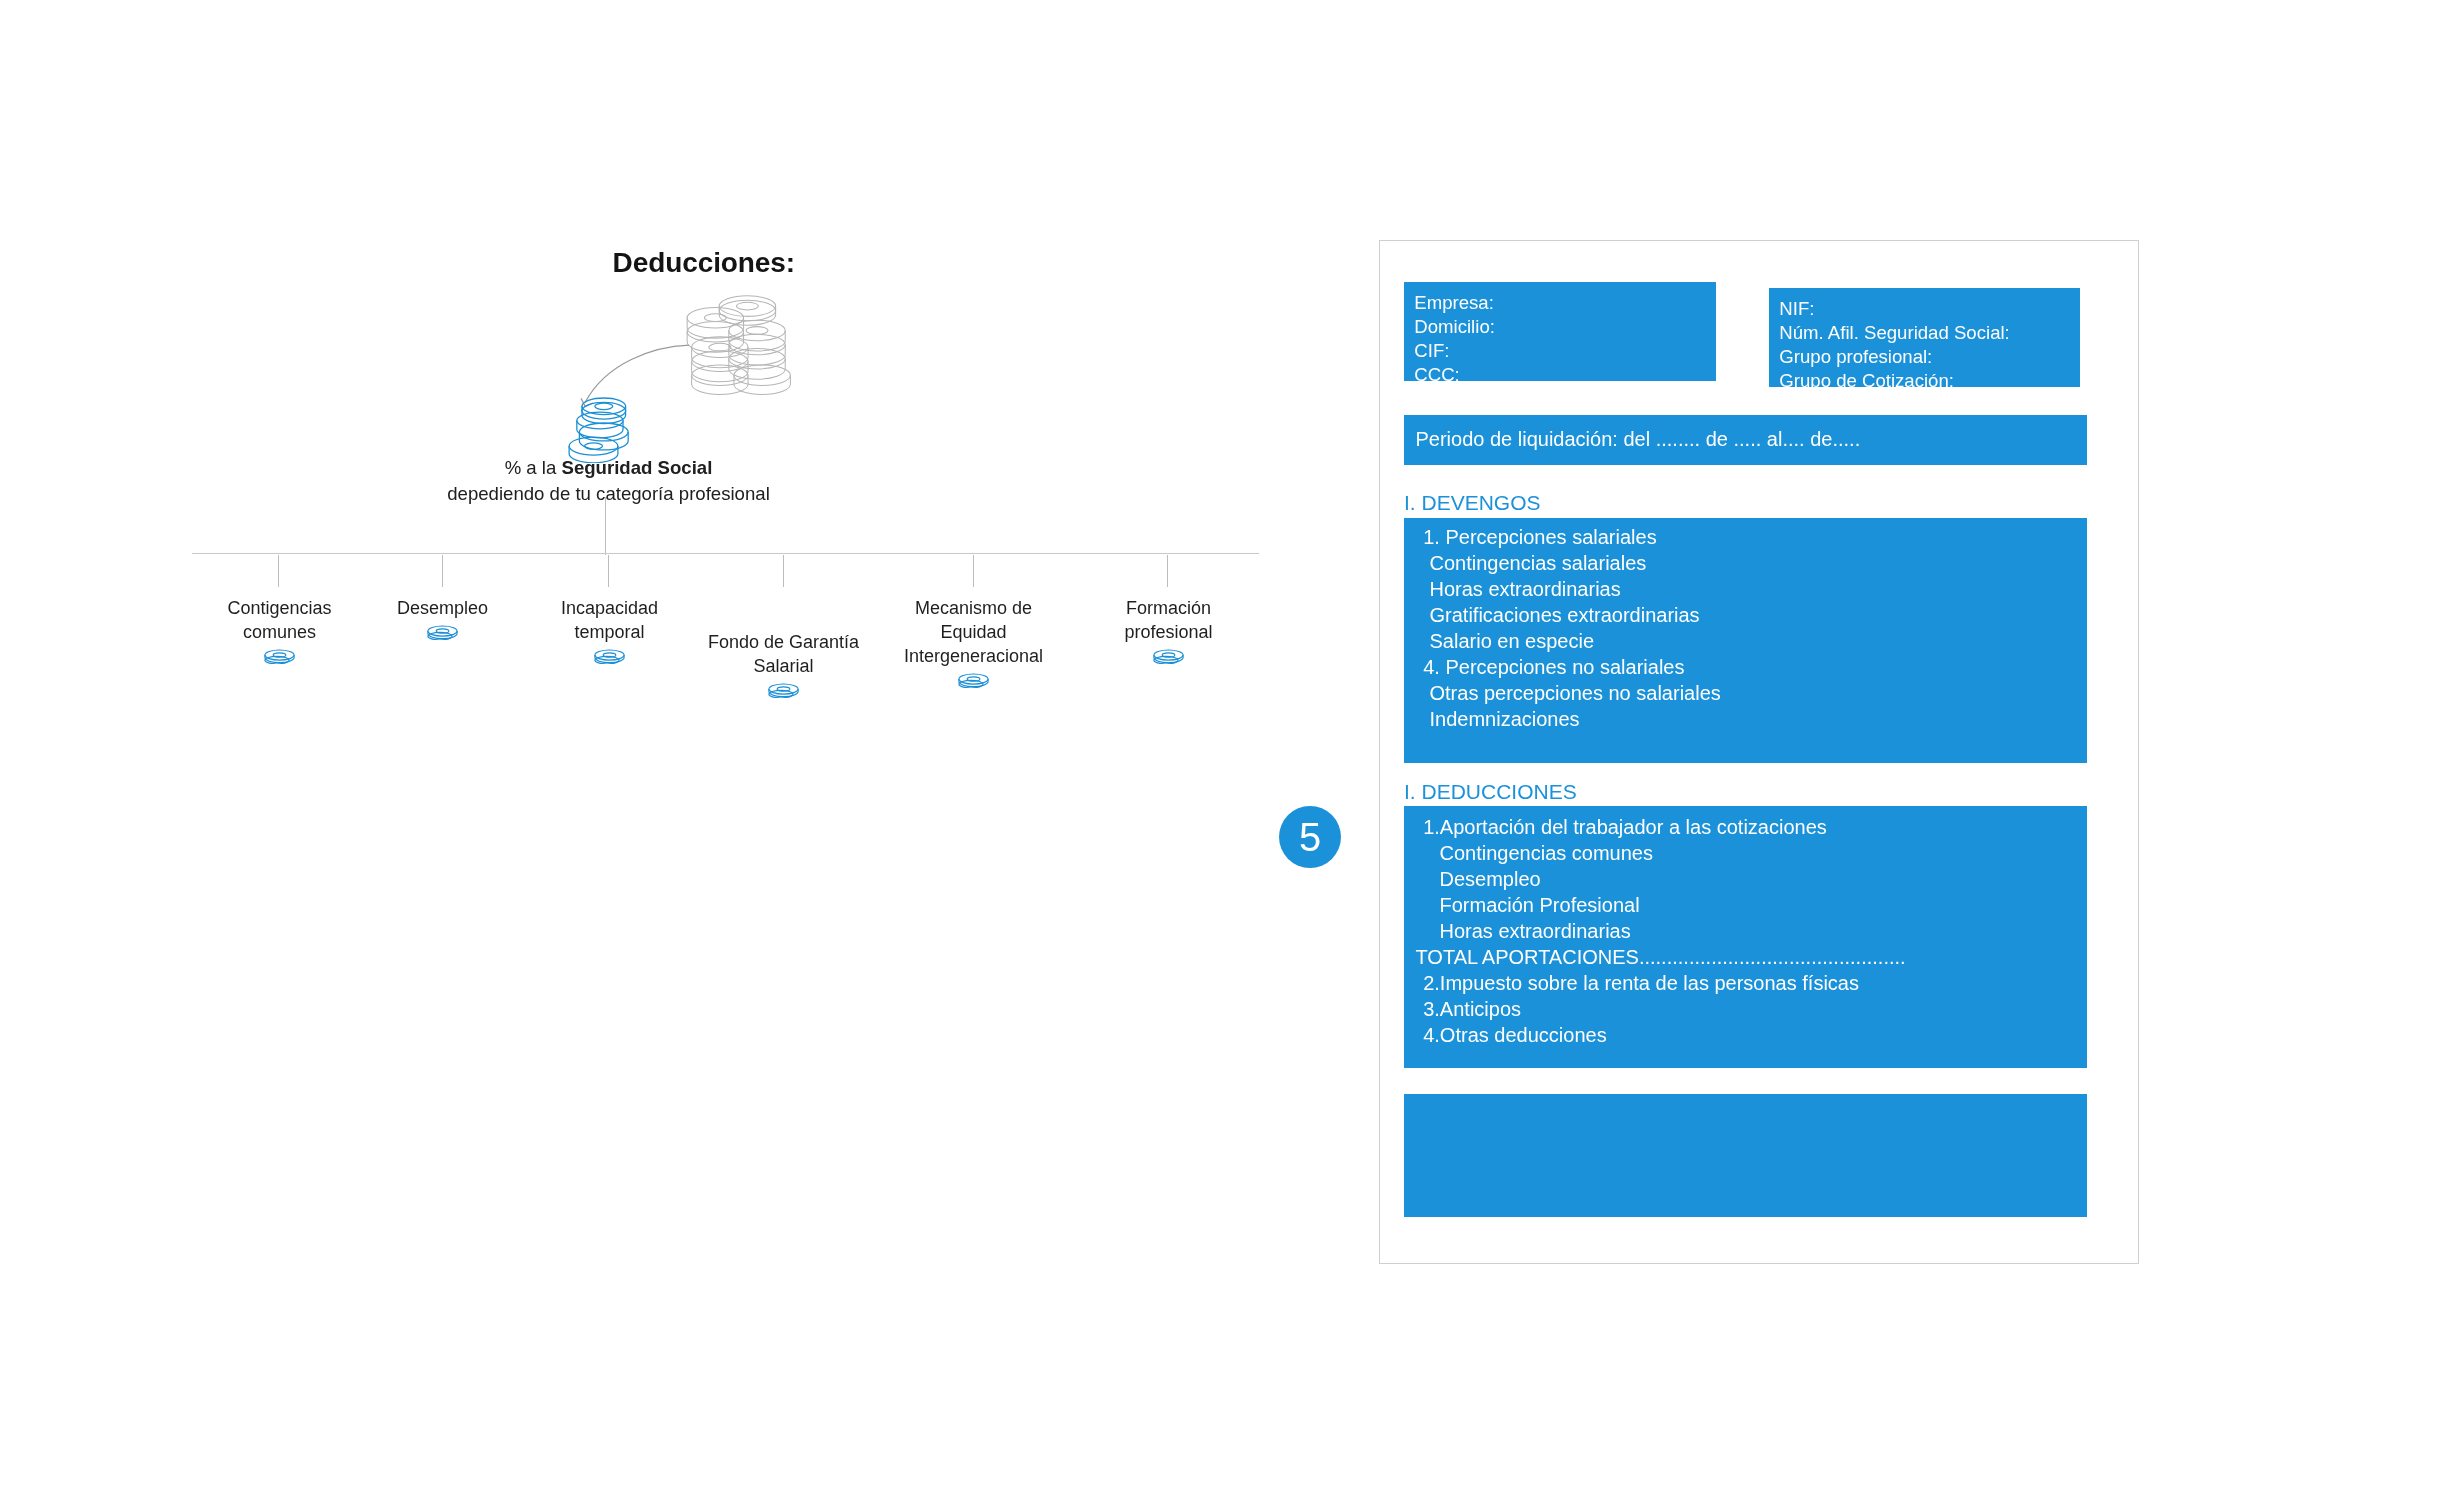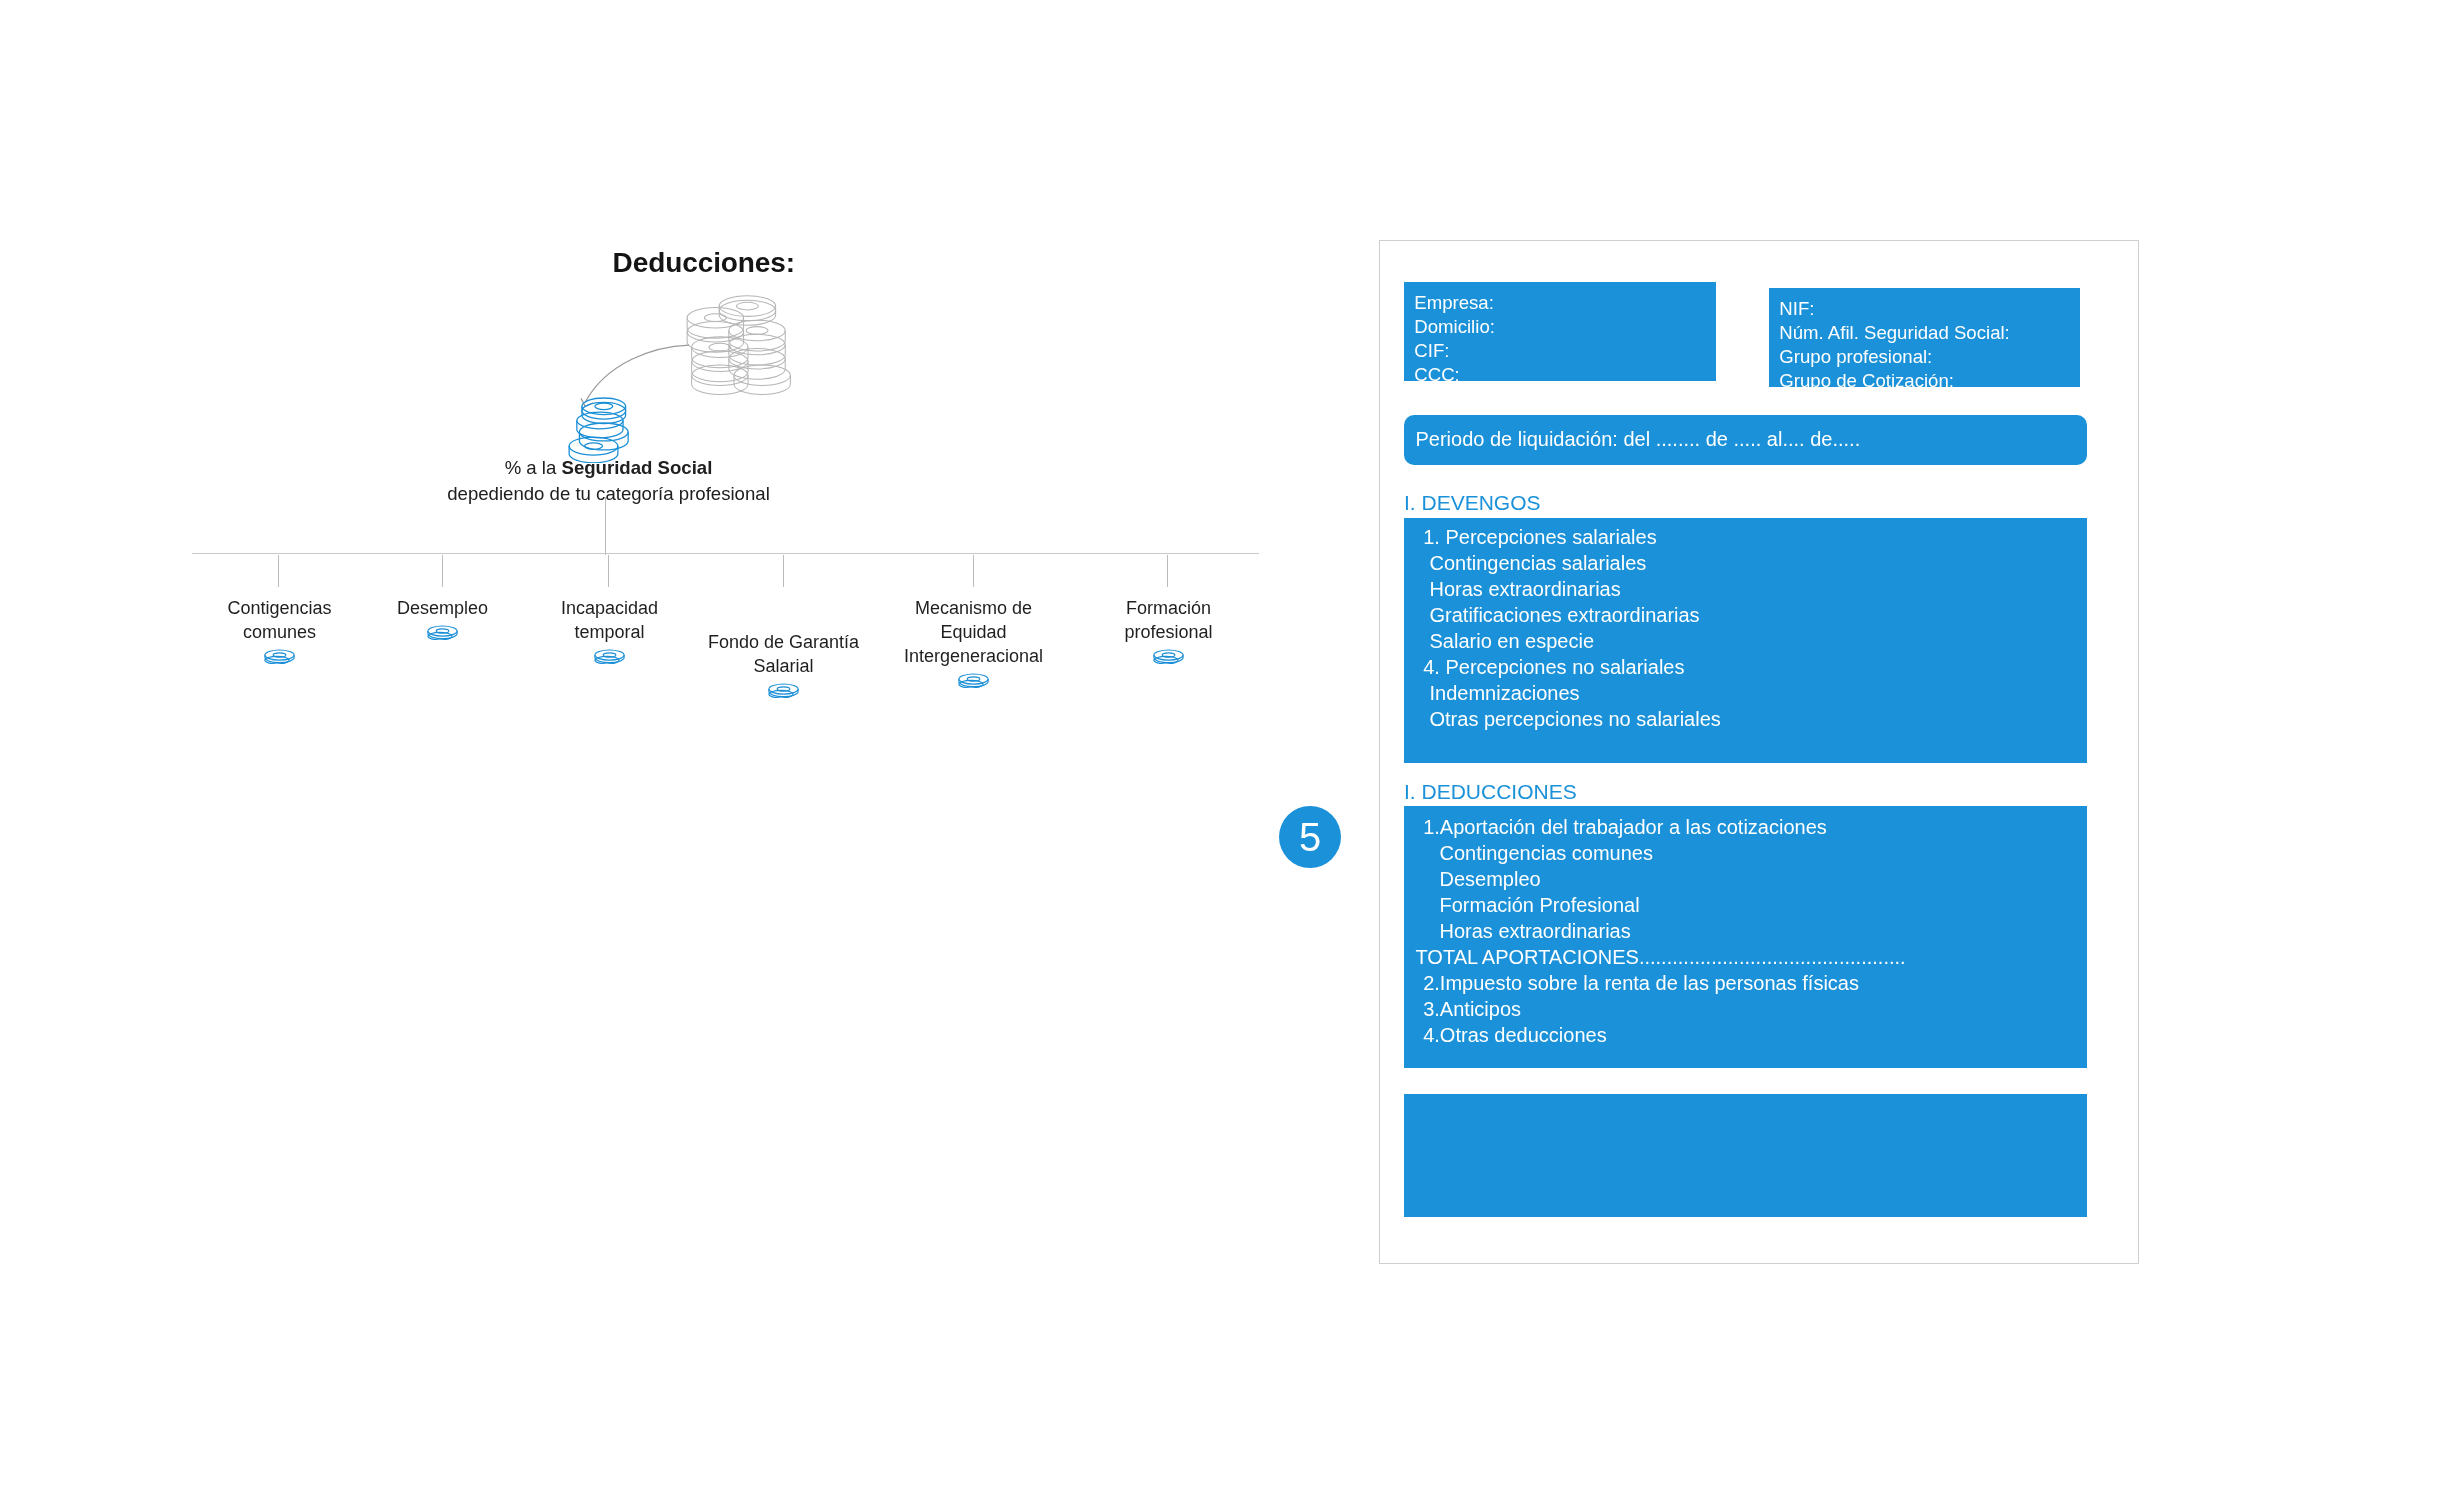--- a/index.html
+++ b/index.html
@@ -48,21 +48,21 @@
     left:1379px;top:240px;width:760px;height:1024px;
     background:#ffffff;border:1.3px solid #cfcfcf;box-sizing:border-box;
   }
 
   .blue-box{background:#1a91d8;color:#ffffff;box-sizing:border-box;}
 
   #hdr-empresa{left:1404px;top:282px;width:312px;height:99px;padding:9px 0 0 10.3px;}
   #hdr-worker{left:1769px;top:288px;width:311px;height:99px;padding:9px 0 0 10.3px;}
   .hdr-line{font-size:18.6px;line-height:24px;white-space:nowrap;}
 
-  #periodo-box{left:1404px;top:415px;width:683px;height:50px;padding:12px 0 0 11.5px;border-radius:10px;}
+  #periodo-box{left:1404px;top:415px;width:683px;height:50px;padding:12px 0 0 11.5px;}
   #periodo-box .hdr-line{font-size:20px;}
 
   .section-title{
     color:#1a91d8;font-size:21px;line-height:26px;white-space:nowrap;
   }
   #devengos-title{left:1404px;top:490px;}
   #deducciones-title-doc{left:1404px;top:779px;}
 
   #devengos-box{left:1404px;top:518px;width:683px;height:245px;padding:6.4px 0 0 11.5px;}
   #deducciones-box{left:1404px;top:806px;width:683px;height:262px;padding:7.7px 0 0 11.5px;}
@@ -226,22 +226,22 @@
 </div>
 
 <div class="abs section-title" id="devengos-title">I. DEVENGOS</div>
 <div class="abs blue-box" id="devengos-box">
     <div class="doc-line ind-num">1.  Percepciones salariales</div>
     <div class="doc-line ind1">Contingencias salariales</div>
     <div class="doc-line ind1">Horas extraordinarias</div>
     <div class="doc-line ind1">Gratificaciones extraordinarias</div>
     <div class="doc-line ind1">Salario en especie</div>
     <div class="doc-line ind-num">4.  Percepciones no salariales</div>
+    <div class="doc-line ind1">Otras percepciones no salariales</div>
     <div class="doc-line ind1">Indemnizaciones</div>
-    <div class="doc-line ind1">Otras percepciones no salariales</div>
   </div>
 
 <div class="abs section-title" id="deducciones-title-doc">I. DEDUCCIONES</div>
 <div class="abs blue-box" id="deducciones-box">
     <div class="doc-line ind-num">1.Aportación del trabajador a  las  cotizaciones</div>
     <div class="doc-line ind2">Contingencias comunes</div>
     <div class="doc-line ind2">Desempleo</div>
     <div class="doc-line ind2">Formación Profesional</div>
     <div class="doc-line ind2">Horas extraordinarias</div>
     <div class="doc-line">TOTAL APORTACIONES................................................</div>

